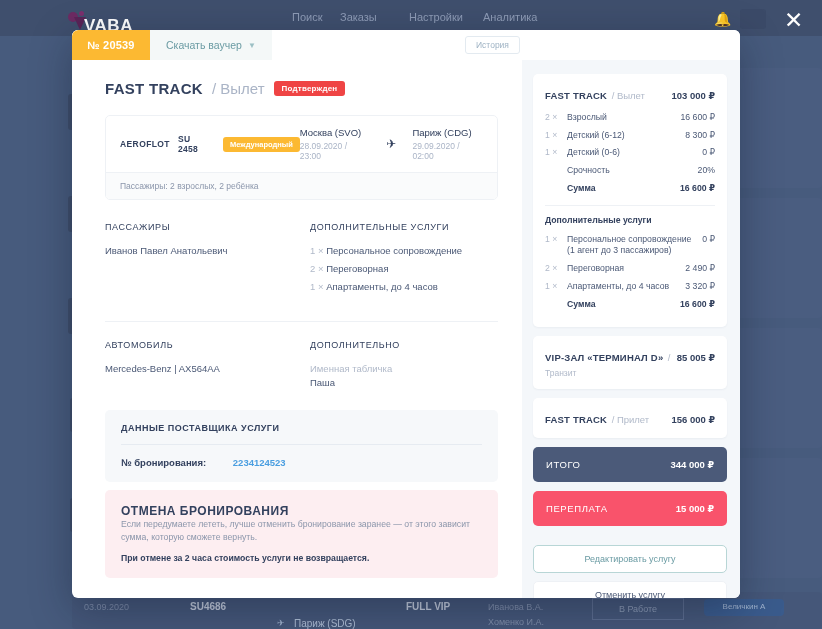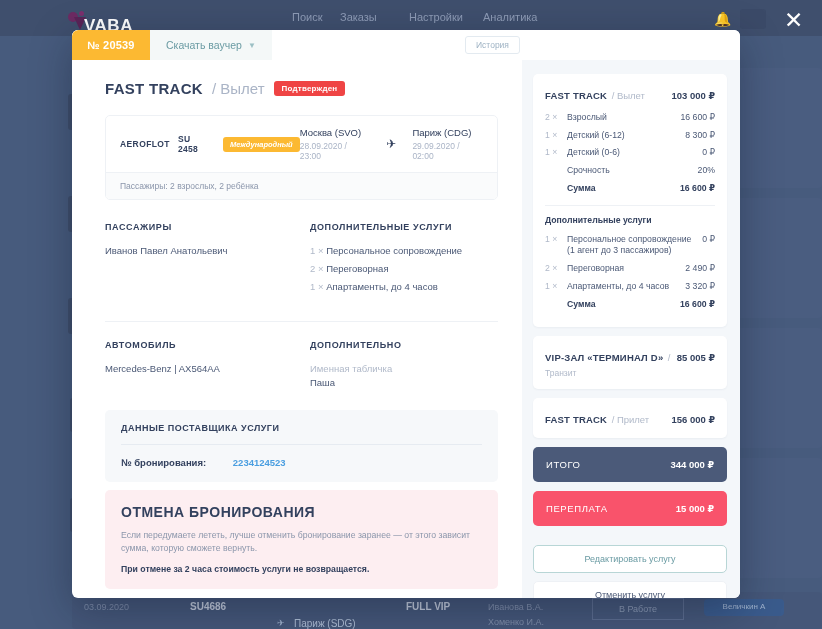--- a/index.html
+++ b/index.html
@@ -82,48 +82,48 @@
     background: #ef4444; color: #ffffff; font-size: 8px; font-weight: bold;
     padding: 3px 8px; border-radius: 3px; letter-spacing: .2px;
   }
 
   .flight-card { border: 1px solid #eef1f5; border-radius: 5px; overflow: hidden; margin-bottom: 22px; }
   .flight-top { display: flex; align-items: center; padding: 11px 14px; }
   .airline { font-size: 8.5px; font-weight: bold; color: #33415e; letter-spacing: .4px; }
   .flightno { font-size: 8.5px; font-weight: bold; color: #33415e; margin-left: 8px; letter-spacing: .3px; }
   .badge-intl {
     background: #fcb932; color: #ffffff; font-size: 7.5px; padding: 3px 7px;
-    border-radius: 3px; margin-left: 10px; font-weight: bold; font-style: italic;
+    border-radius: 3px; margin-left: 10px; font-weight: bold;
   }
   .route { margin-left: auto; display: flex; align-items: center; gap: 16px; }
   .rt-city { font-size: 9.5px; font-weight: normal; color: #33415e; }
   .rt-time { font-size: 8.5px; color: #aab4c6; margin-top: 3px; }
   .plane-ico { color: #33415e; font-size: 12px; }
   .flight-bottom { background: #fafbfc; padding: 8px 14px; font-size: 8.5px; color: #8b96ab; border-top: 1px solid #eef1f5; }
 
   .two-col { display: flex; }
   .col-a { width: 205px; }
   .col-b { flex: 1; }
-  .sec-h { font-size: 9px; font-weight: bold; color: #33415e; letter-spacing: .6px; margin-bottom: 13px; }
+  .sec-h { font-size: 9px; font-weight: normal; color: #33415e; letter-spacing: .6px; margin-bottom: 13px; }
   .sec-v { font-size: 9.5px; color: #4a5875; }
   .sec-muted { font-size: 9.5px; color: #b0b9c9; }
   .svc-line { font-size: 9.5px; color: #4a5875; margin-bottom: 7px; }
   .svc-line .q { color: #b0b9c9; }
   .hr { height: 1px; background: #eef1f5; margin: 22px 0 18px 0; }
 
   .panel-grey {
     background: #f6f8fa; border-radius: 5px; padding: 13px 16px 14px 16px; margin-top: 22px;
   }
   .panel-grey .ph { font-size: 9px; font-weight: bold; color: #33415e; letter-spacing: .5px;
                     padding-bottom: 11px; border-bottom: 1px solid #e6ebf1; }
   .panel-grey .pv { font-size: 9.5px; color: #33415e; font-weight: bold; padding-top: 12px; }
   .panel-grey .pv a { color: #4a9ee0; font-weight: bold; text-decoration: none; margin-left: 24px; }
 
   .panel-pink { background: #fdeef1; border-radius: 5px; padding: 14px 16px 15px 16px; margin-top: 8px; }
-  .panel-pink .ph { font-size: 14px; font-weight: bold; color: #33415e; letter-spacing: .5px; margin-bottom: 9px; }
+  .panel-pink .ph { font-size: 12px; font-weight: bold; color: #33415e; letter-spacing: .5px; }
   .panel-pink .pt { font-size: 8.7px; color: #8b96ab; line-height: 1.55; }
   .panel-pink .pb { font-size: 8.7px; color: #33415e; font-weight: bold; margin-top: 8px; }
 
   
   .right-col {
     width: 218px; background: #f4f7fa; padding: 14px 13px 0 11px; overflow: hidden;
   }
   .pcard { background: #ffffff; border-radius: 5px; padding: 11px 12px 11px 12px; margin-bottom: 9px;
            box-shadow: 0 1px 2px rgba(40,55,90,.05); }
   .pc-head { display: flex; align-items: baseline; }

